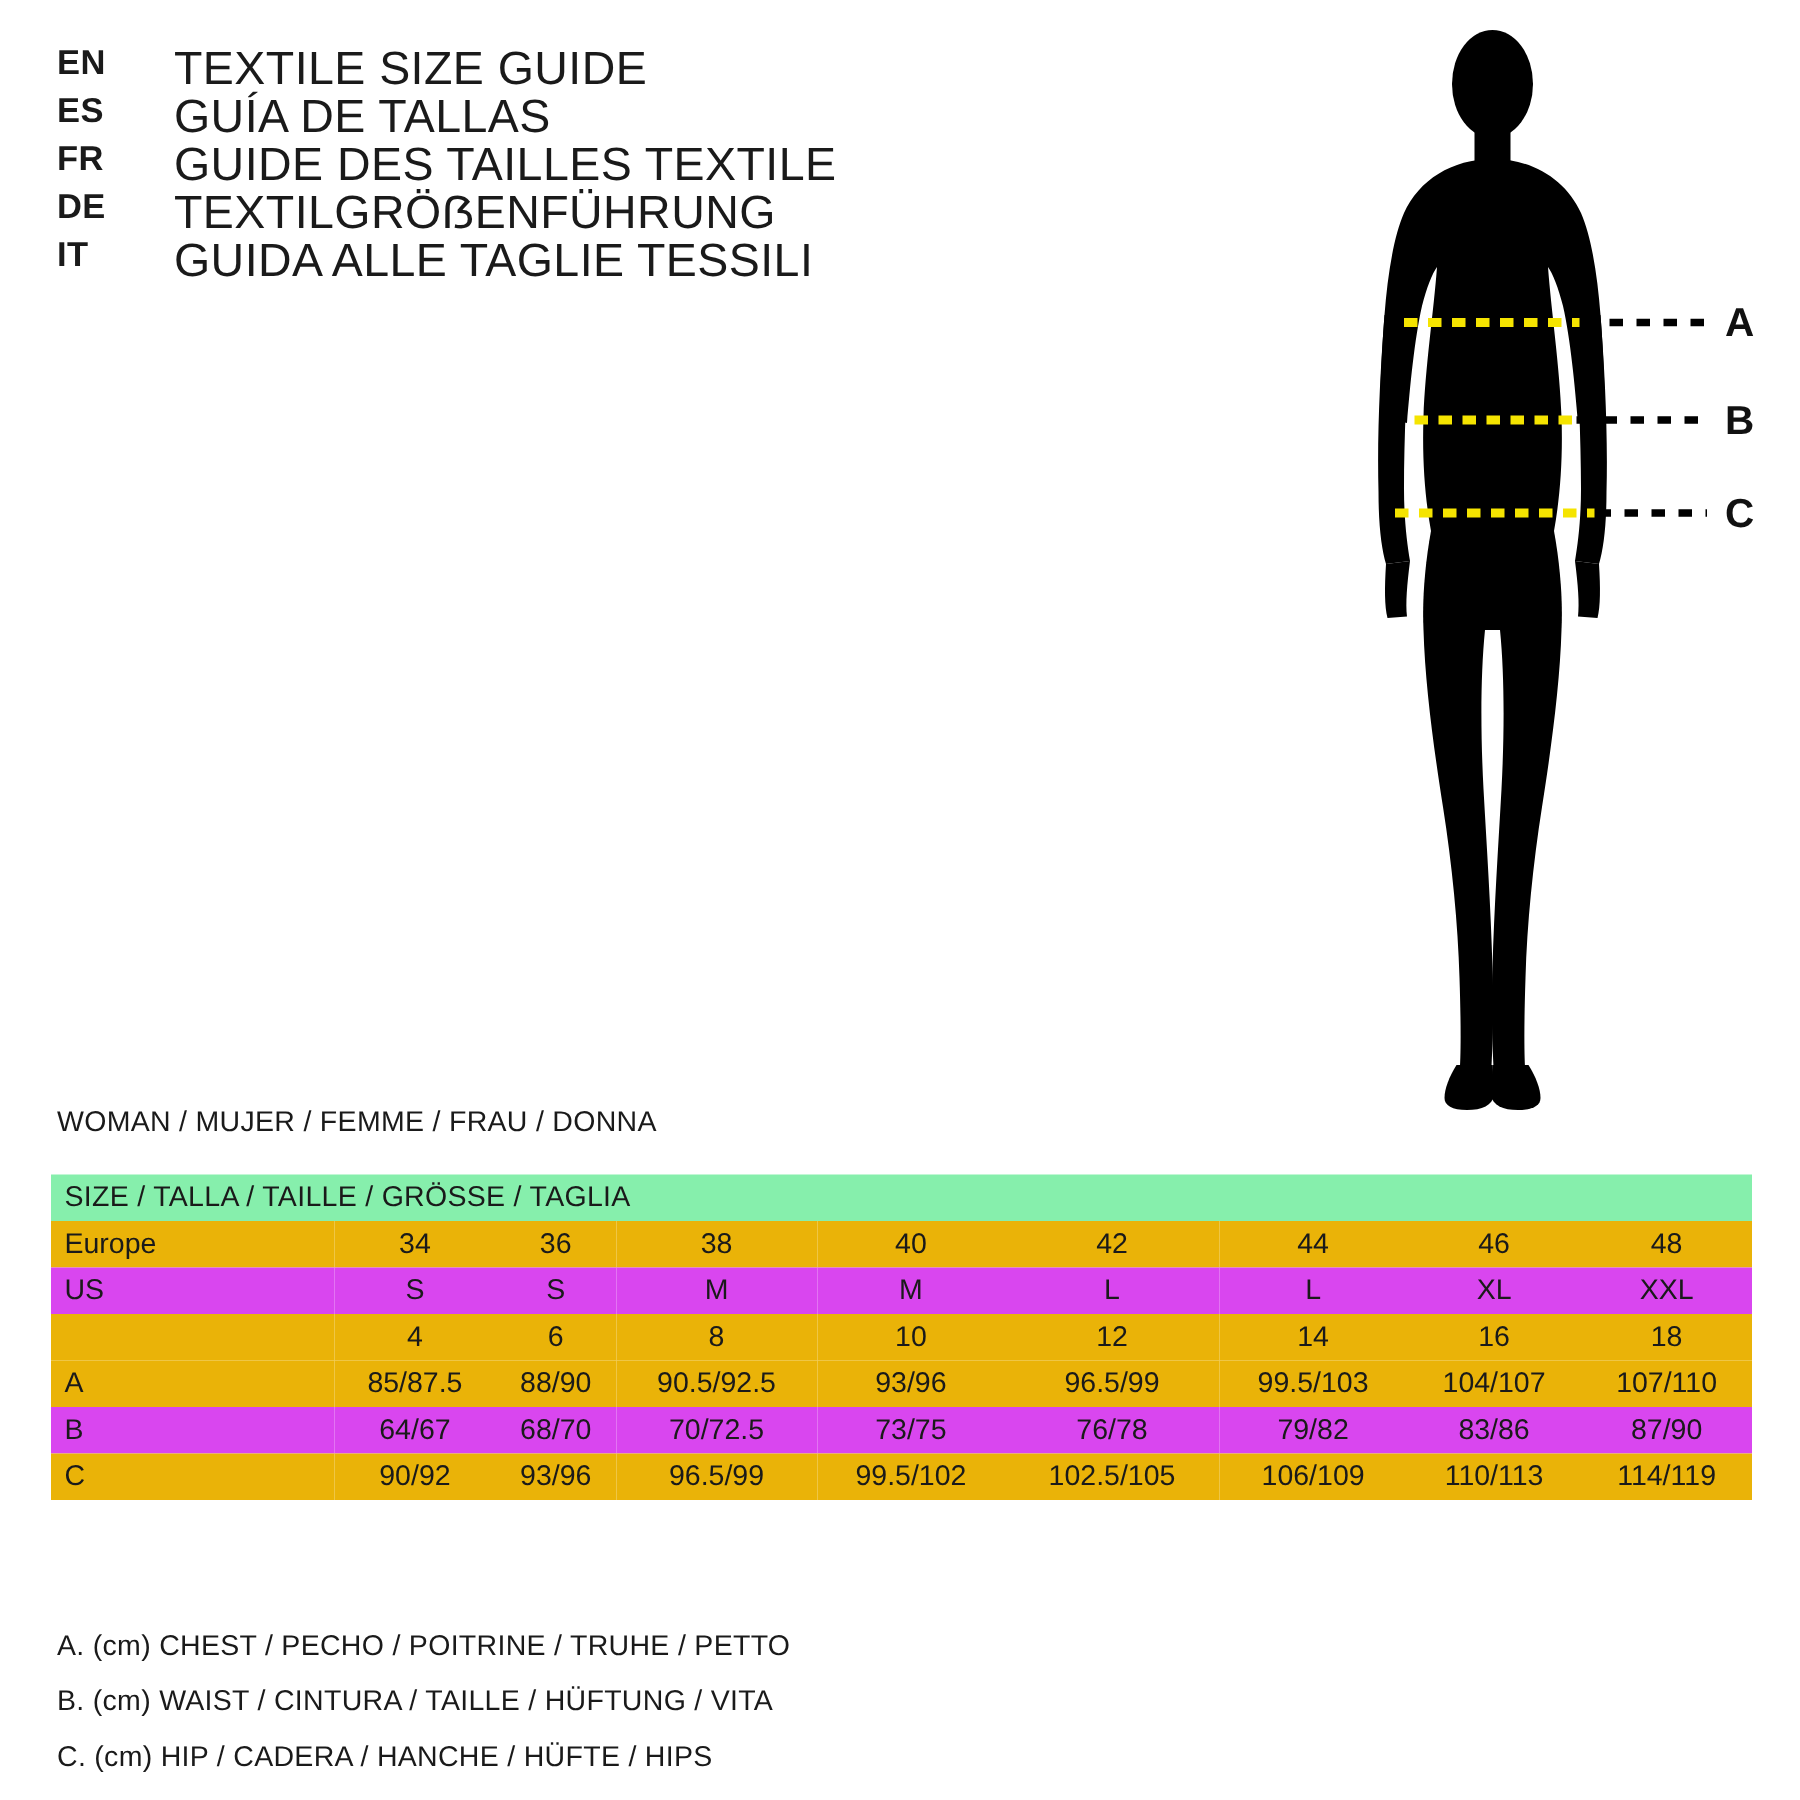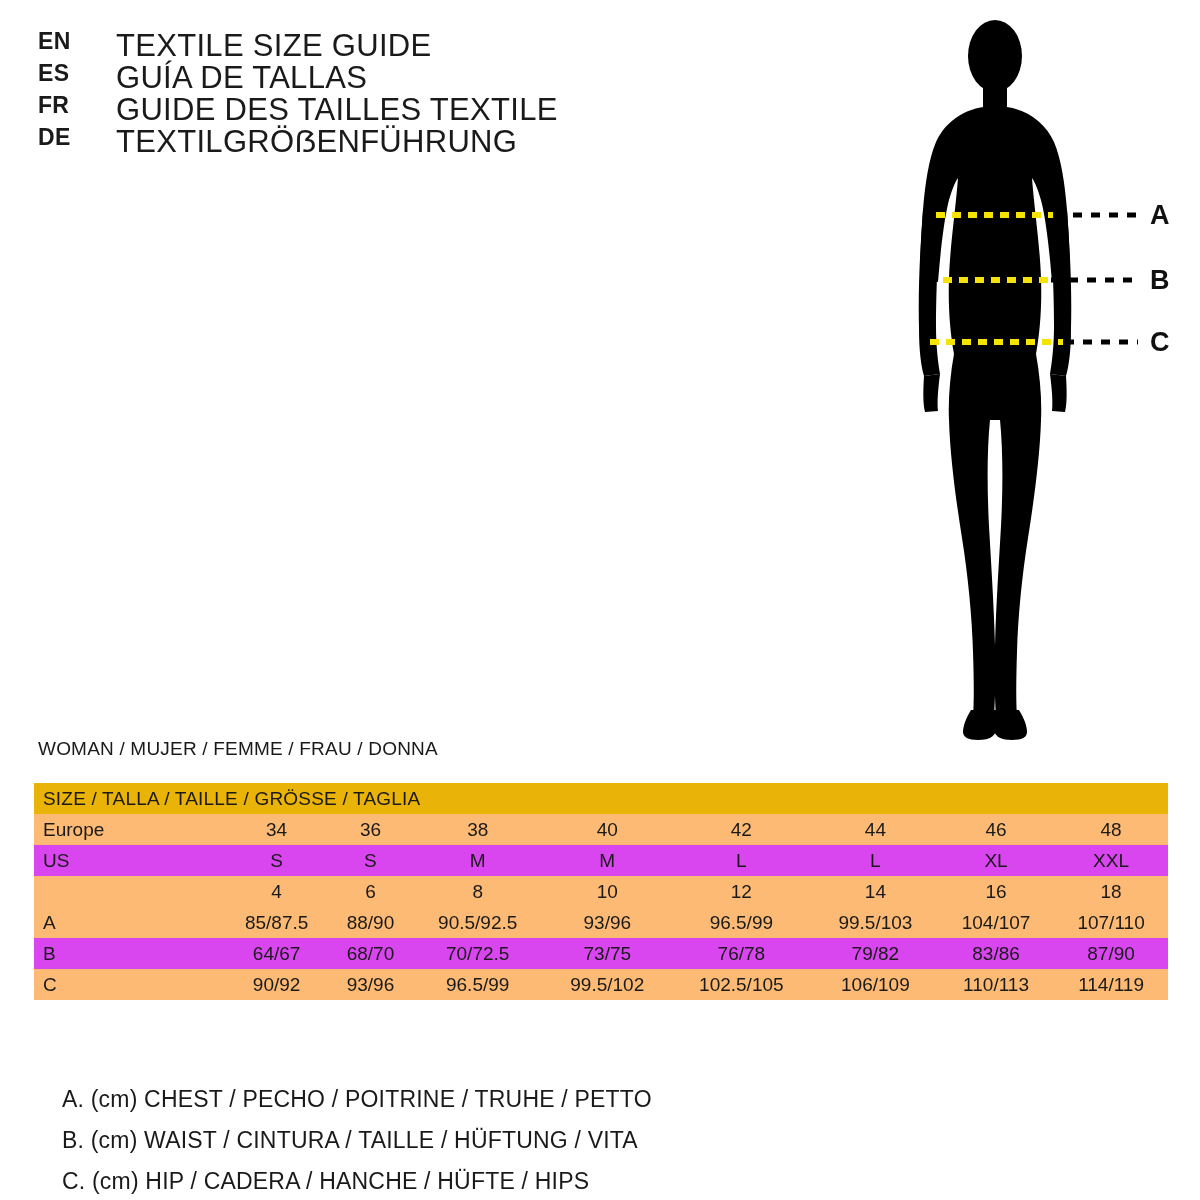--- a/index.html
+++ b/index.html
@@ -77,43 +77,42 @@
     text-align: center;
     vertical-align: middle;
     color: #1a1a1a;
   }
   #size-table .rowlabel {
     text-align: left;
     padding-left: 9px;
     width: 180px;
   }
   #size-table tr.header td {
-    background: #eab308;
+    background: #86efac;
     text-align: left;
     padding-left: 9px;
     font-weight: 400;
     letter-spacing: 0.2px;
   }
-  #size-table tr.band-light td { background: #fdba74; }
+  #size-table tr.band-light td { background: #eab308; }
   #size-table tr.band-white td { background: #d946ef; }
 
   
   #footnotes {
     position: absolute;
     left: 38px;
     top: 1088px;
     width: 700px;
   }
   .footnote {
-    font-size: 23px;
+    font-size: 19px;
     letter-spacing: 0.2px;
     line-height: 1.0;
     margin-bottom: 18px;
     white-space: nowrap;
-    margin-left: 24px;
   }
 </style>
 </head>
 <body>
 
 <div id="title-block">
   <div class="title-row">
     <span class="title-lang">EN</span>
     <span class="title-text">TEXTILE SIZE GUIDE</span>
   </div>
@@ -121,20 +120,24 @@
     <span class="title-lang">ES</span>
     <span class="title-text">GUÍA DE TALLAS</span>
   </div>
   <div class="title-row">
     <span class="title-lang">FR</span>
     <span class="title-text">GUIDE DES TAILLES TEXTILE</span>
   </div>
   <div class="title-row">
     <span class="title-lang">DE</span>
     <span class="title-text">TEXTILGRÖẞENFÜHRUNG</span>
+  </div>
+  <div class="title-row">
+    <span class="title-lang">IT</span>
+    <span class="title-text">GUIDA ALLE TAGLIE TESSILI</span>
   </div>
 </div>
 
 <div id="figure-area">
   <svg id="figure-svg" width="340" height="740" viewBox="0 0 340 740" xmlns="http://www.w3.org/2000/svg">
     <g>
 
       <ellipse cx="145" cy="46" rx="27" ry="36" fill="#000000"></ellipse>
 
       <rect x="133" y="72" width="24" height="36" fill="#000000"></rect>

